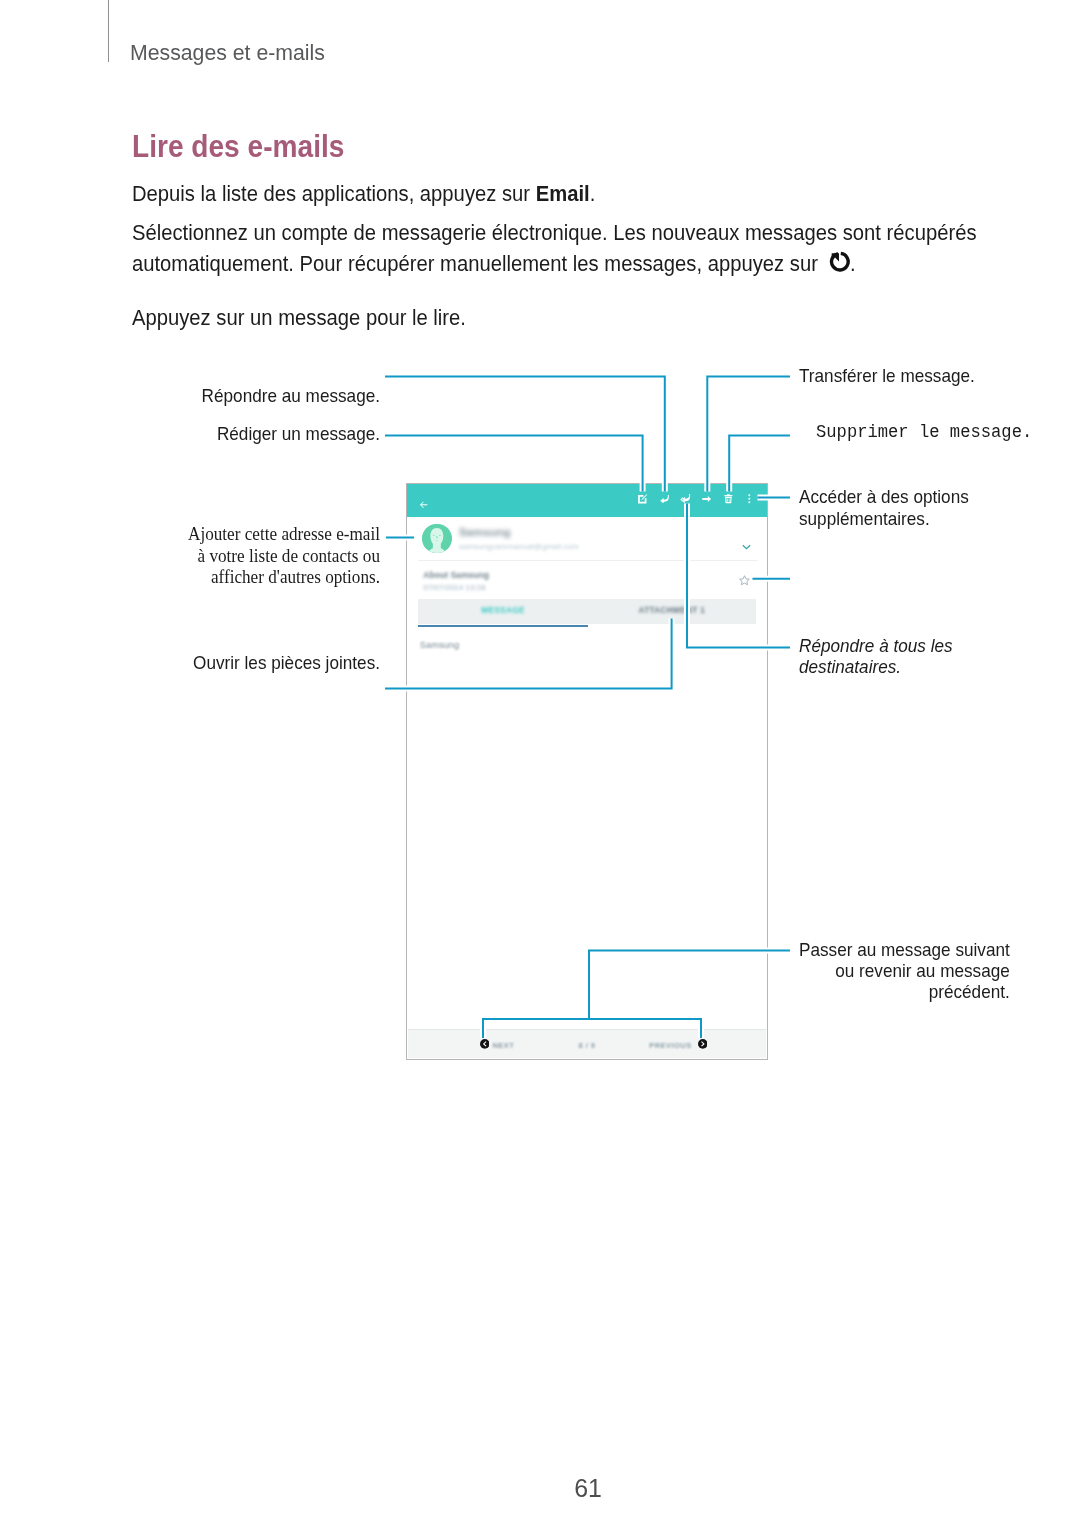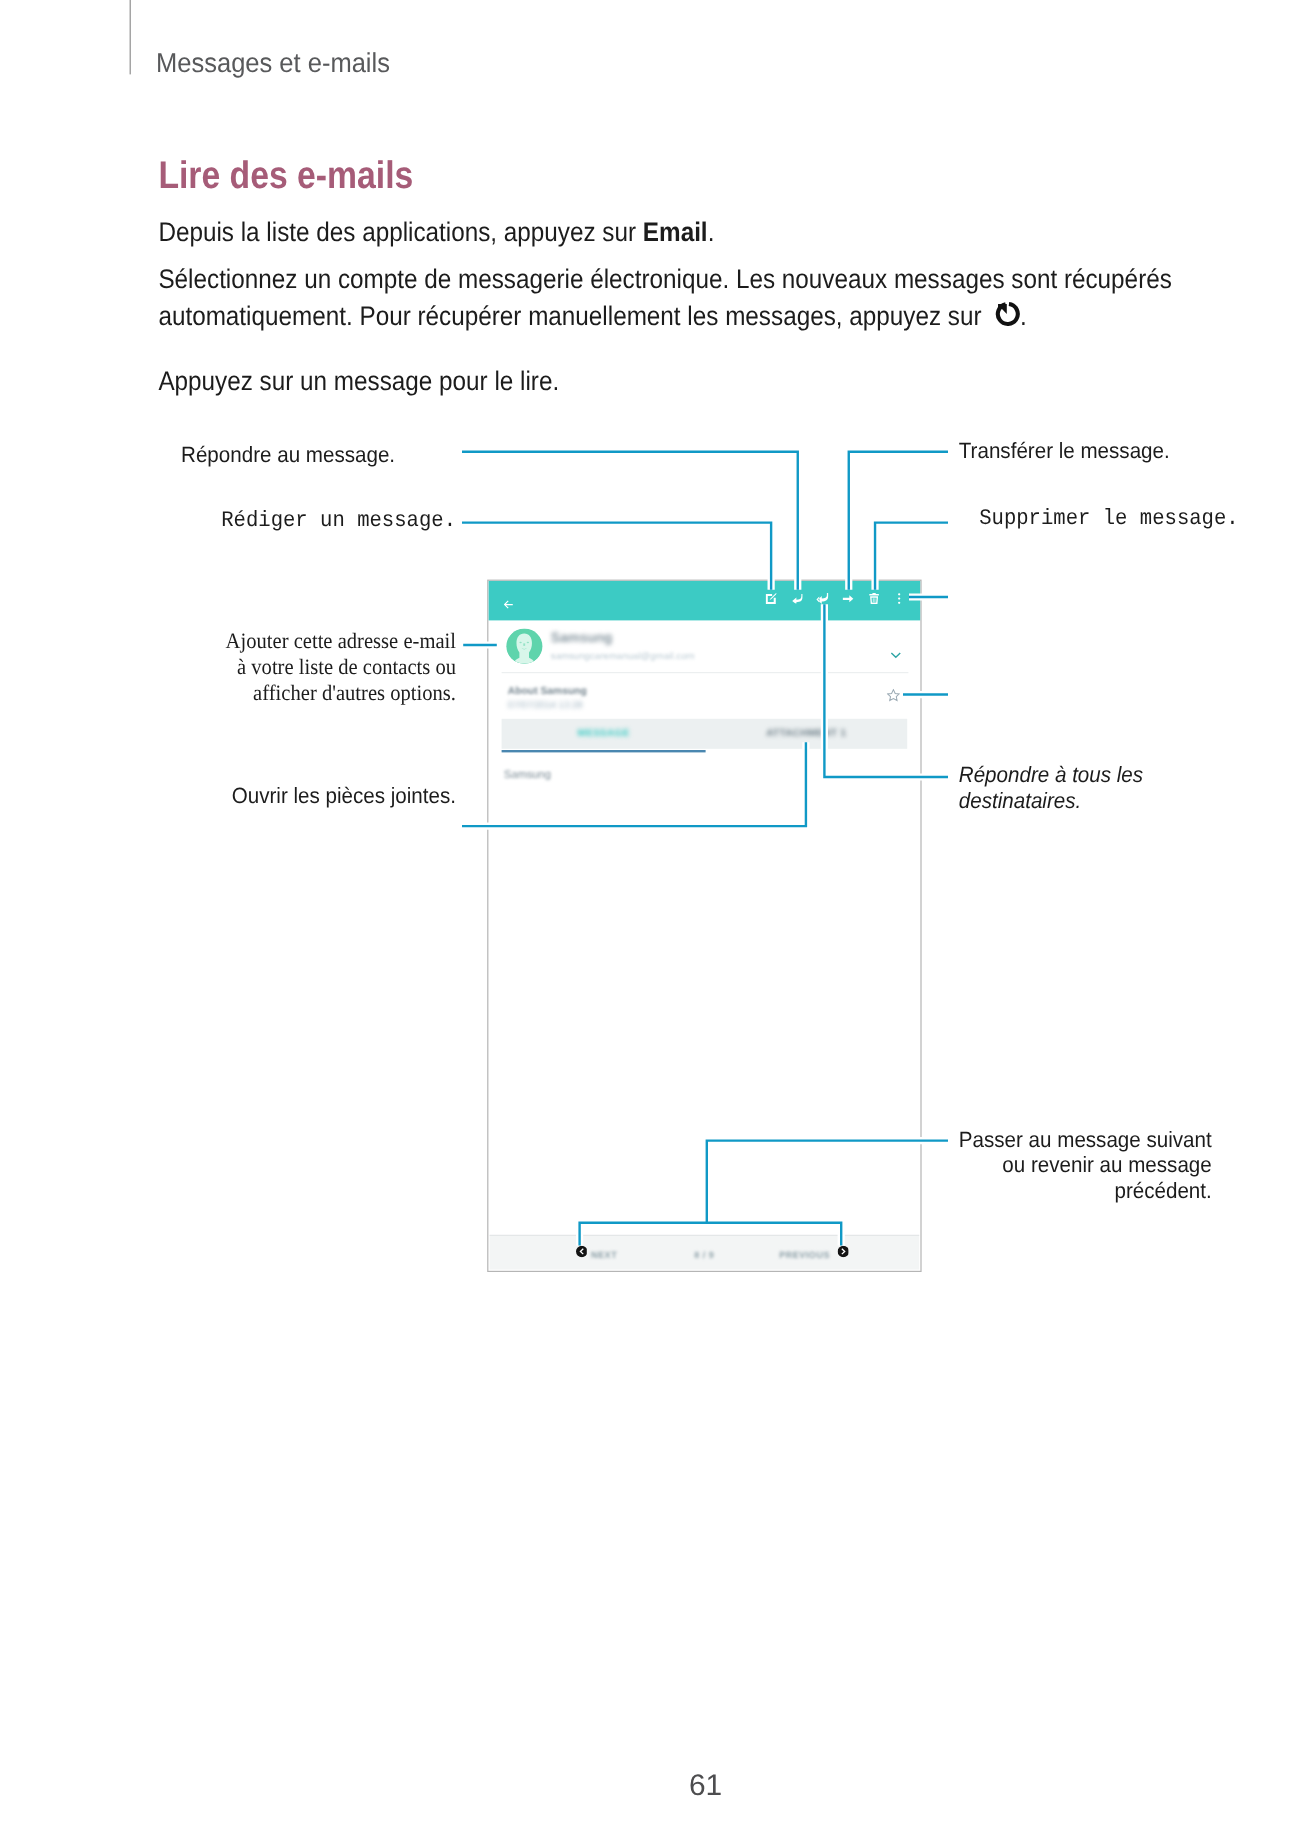--- a/index.html
+++ b/index.html
@@ -103,40 +103,44 @@
   <span class="refresh-ic"><svg width="21" height="21" viewBox="0 0 21 21">
         <g fill="none" stroke="#111111" stroke-width="3.4">
           <path d="M11.8 2.4 A8.3 8.3 0 1 1 9.0 2.55"></path>
         </g>
         <path d="M2.7 2.3 H10.0 V10.6 L5.8 6.3 L2.7 9.0 Z" fill="#111111"></path>
       </svg></span>
   <div class="body-p" id="p2dot">.</div>
 
   <div class="body-p" id="p3">Appuyez sur un message pour le lire.</div>
 
-  <div class="anno r" style="left:32px; width:300px; top:368px;text-align:center;">
+  <div class="anno r" style="left:32px; width:300px; top:385px;">
     <div>Répondre au message.</div>
   </div>
-  <div class="anno r" style="left:32px; width:300px; top:422.6px;font-family:Liberation Mono, monospace;">
+  <div class="anno r" style="left:32px; width:300px; top:422.6px;">
     <div>Rédiger un message.</div>
   </div>
   <div class="anno r" style="left:32px; width:300px; top:524.4px;font-family:Liberation Serif, serif;">
     <div>Ajouter cette adresse e-mail</div>
     <div>à votre liste de contacts ou</div>
     <div>afficher d'autres options.</div>
   </div>
   <div class="anno r" style="left:32px; width:300px; top:652px;">
     <div>Ouvrir les pièces jointes.</div>
   </div>
 
   <div class="anno l" style="left:750.5px; top:364.6px;">
     <div>Transférer le message.</div>
   </div>
   <div class="anno l" style="left:768px; top:422.2px;font-family:Liberation Mono, monospace;">
     <div>Supprimer le message.</div>
+  </div>
+  <div class="anno l" style="left:750.5px; top:486.3px;">
+    <div>Accéder à des options</div>
+    <div>supplémentaires.</div>
   </div>
   <div class="anno l" style="left:750.5px; top:634.6px;font-style:italic;">
     <div>Répondre à tous les</div>
     <div>destinataires.</div>
   </div>
   <div class="anno l" style="left:750.5px; top:938.7px;text-align:right;">
     <div>Passer au message suivant</div>
     <div>ou revenir au message</div>
     <div>précédent.</div>
   </div>

